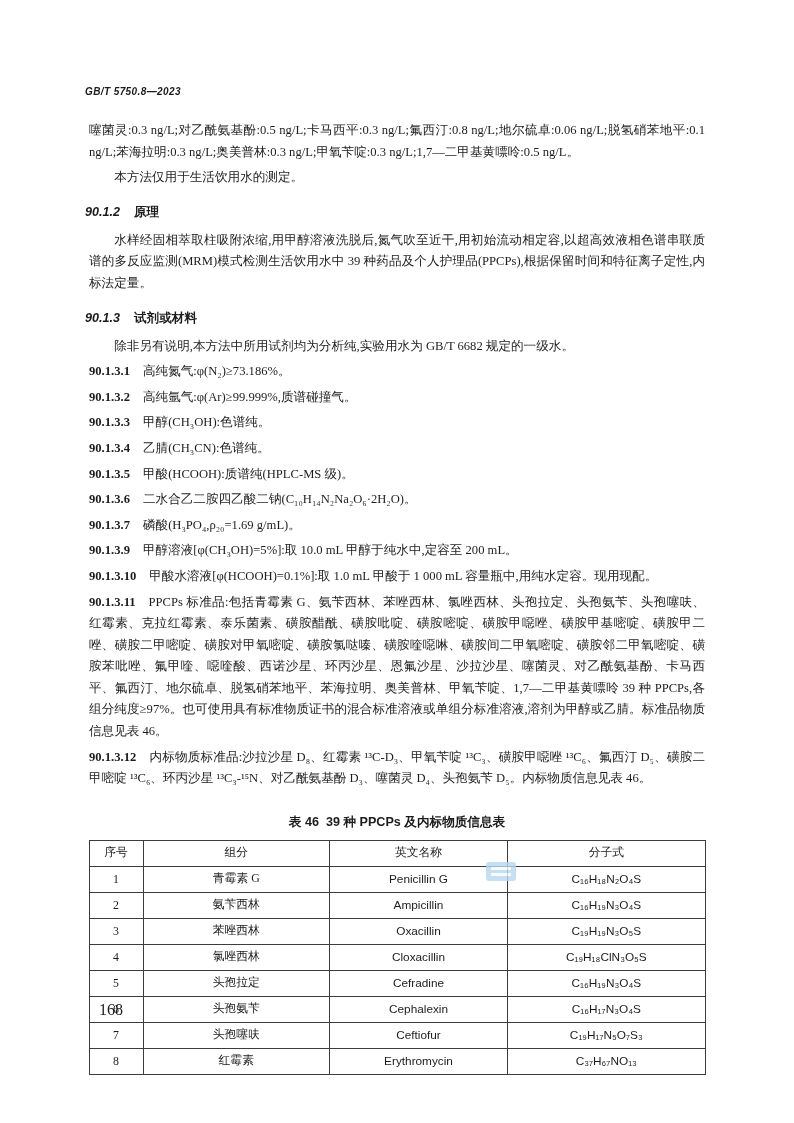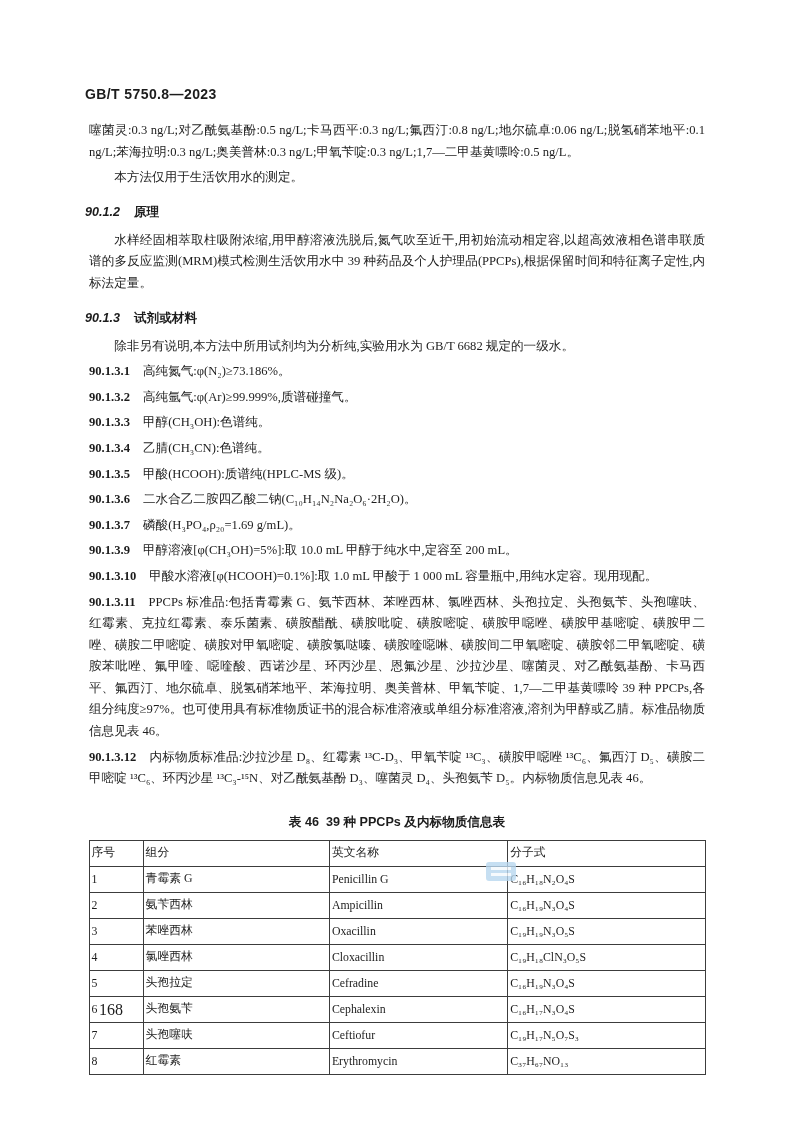--- a/index.html
+++ b/index.html
@@ -8,21 +8,21 @@
     width:794px;height:1123px;
     margin:0 auto;
     background:#ffffff;
     font-family:"Liberation Serif","DejaVu Serif",serif;
     color:#1c1c1c;
     overflow:hidden;
   }
   .std-number{
     position:absolute;top:86px;left:85px;
     font-family:"Liberation Sans","DejaVu Sans",sans-serif;
-    font-weight:bold;font-size:14px;letter-spacing:.4px;
+    font-weight:bold;font-size:10px;letter-spacing:.4px;font-style:italic;
   }
   .content{
     position:absolute;top:116px;left:85px;width:624px;
   }
   .content p{
     margin:4px;
     font-size:12.6px;
     line-height:21.6px;
     text-align:justify;
   }
@@ -50,32 +50,32 @@
   table.info-table{
     width:617px;
     margin:0 auto;
     border-collapse:collapse;
     table-layout:fixed;
   }
   .info-table th,.info-table td{
     border:1px solid #3c3c3c;
     height:25px;
     padding:0 2px;
-    text-align:left;
+    text-align:center;
     vertical-align:middle;
     font-size:11.8px;
     font-weight:normal;
     overflow:hidden;
     margin-left:11px;
   }
   .col-no{width:54px;}
   .col-comp{width:186px;}
   .col-en{width:178px;}
   .col-formula{width:197px;}
-  .en-cell,.formula-cell{font-family:Liberation Serif, serif;}
+  .en-cell,.formula-cell{font-family:Liberation Sans, sans-serif;}
   .page-number{
     position:absolute;left:99px;top:1001px;
     font-size:16px;
     text-align:center;
   }
   .watermark{
     position:absolute;left:486px;top:862px;
     width:30px;height:19px;
     background:#b9d8ef;
     border-radius:3px;

